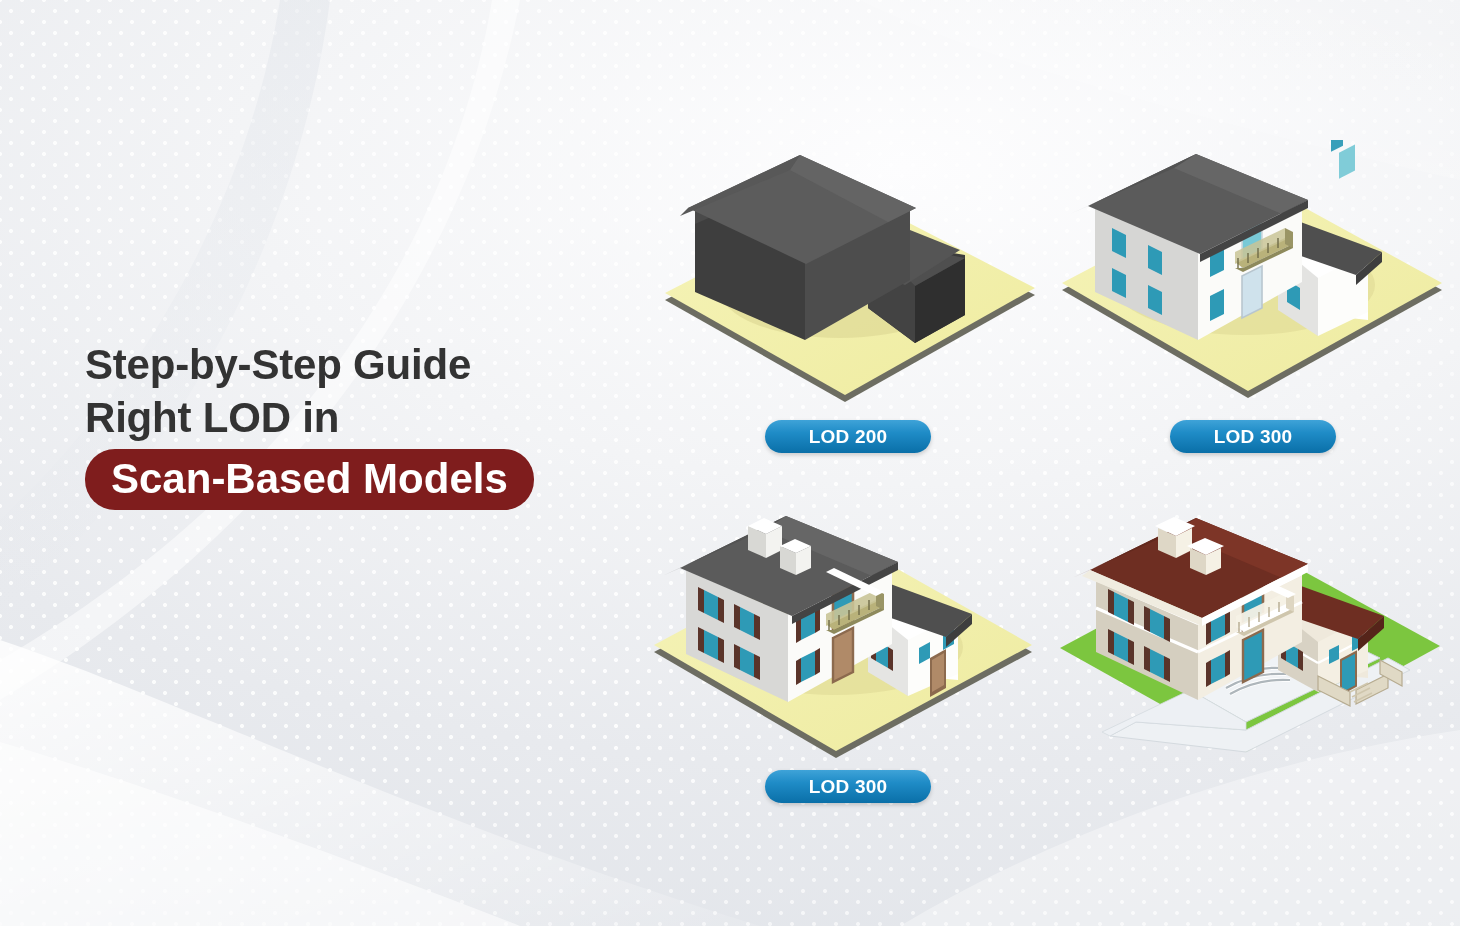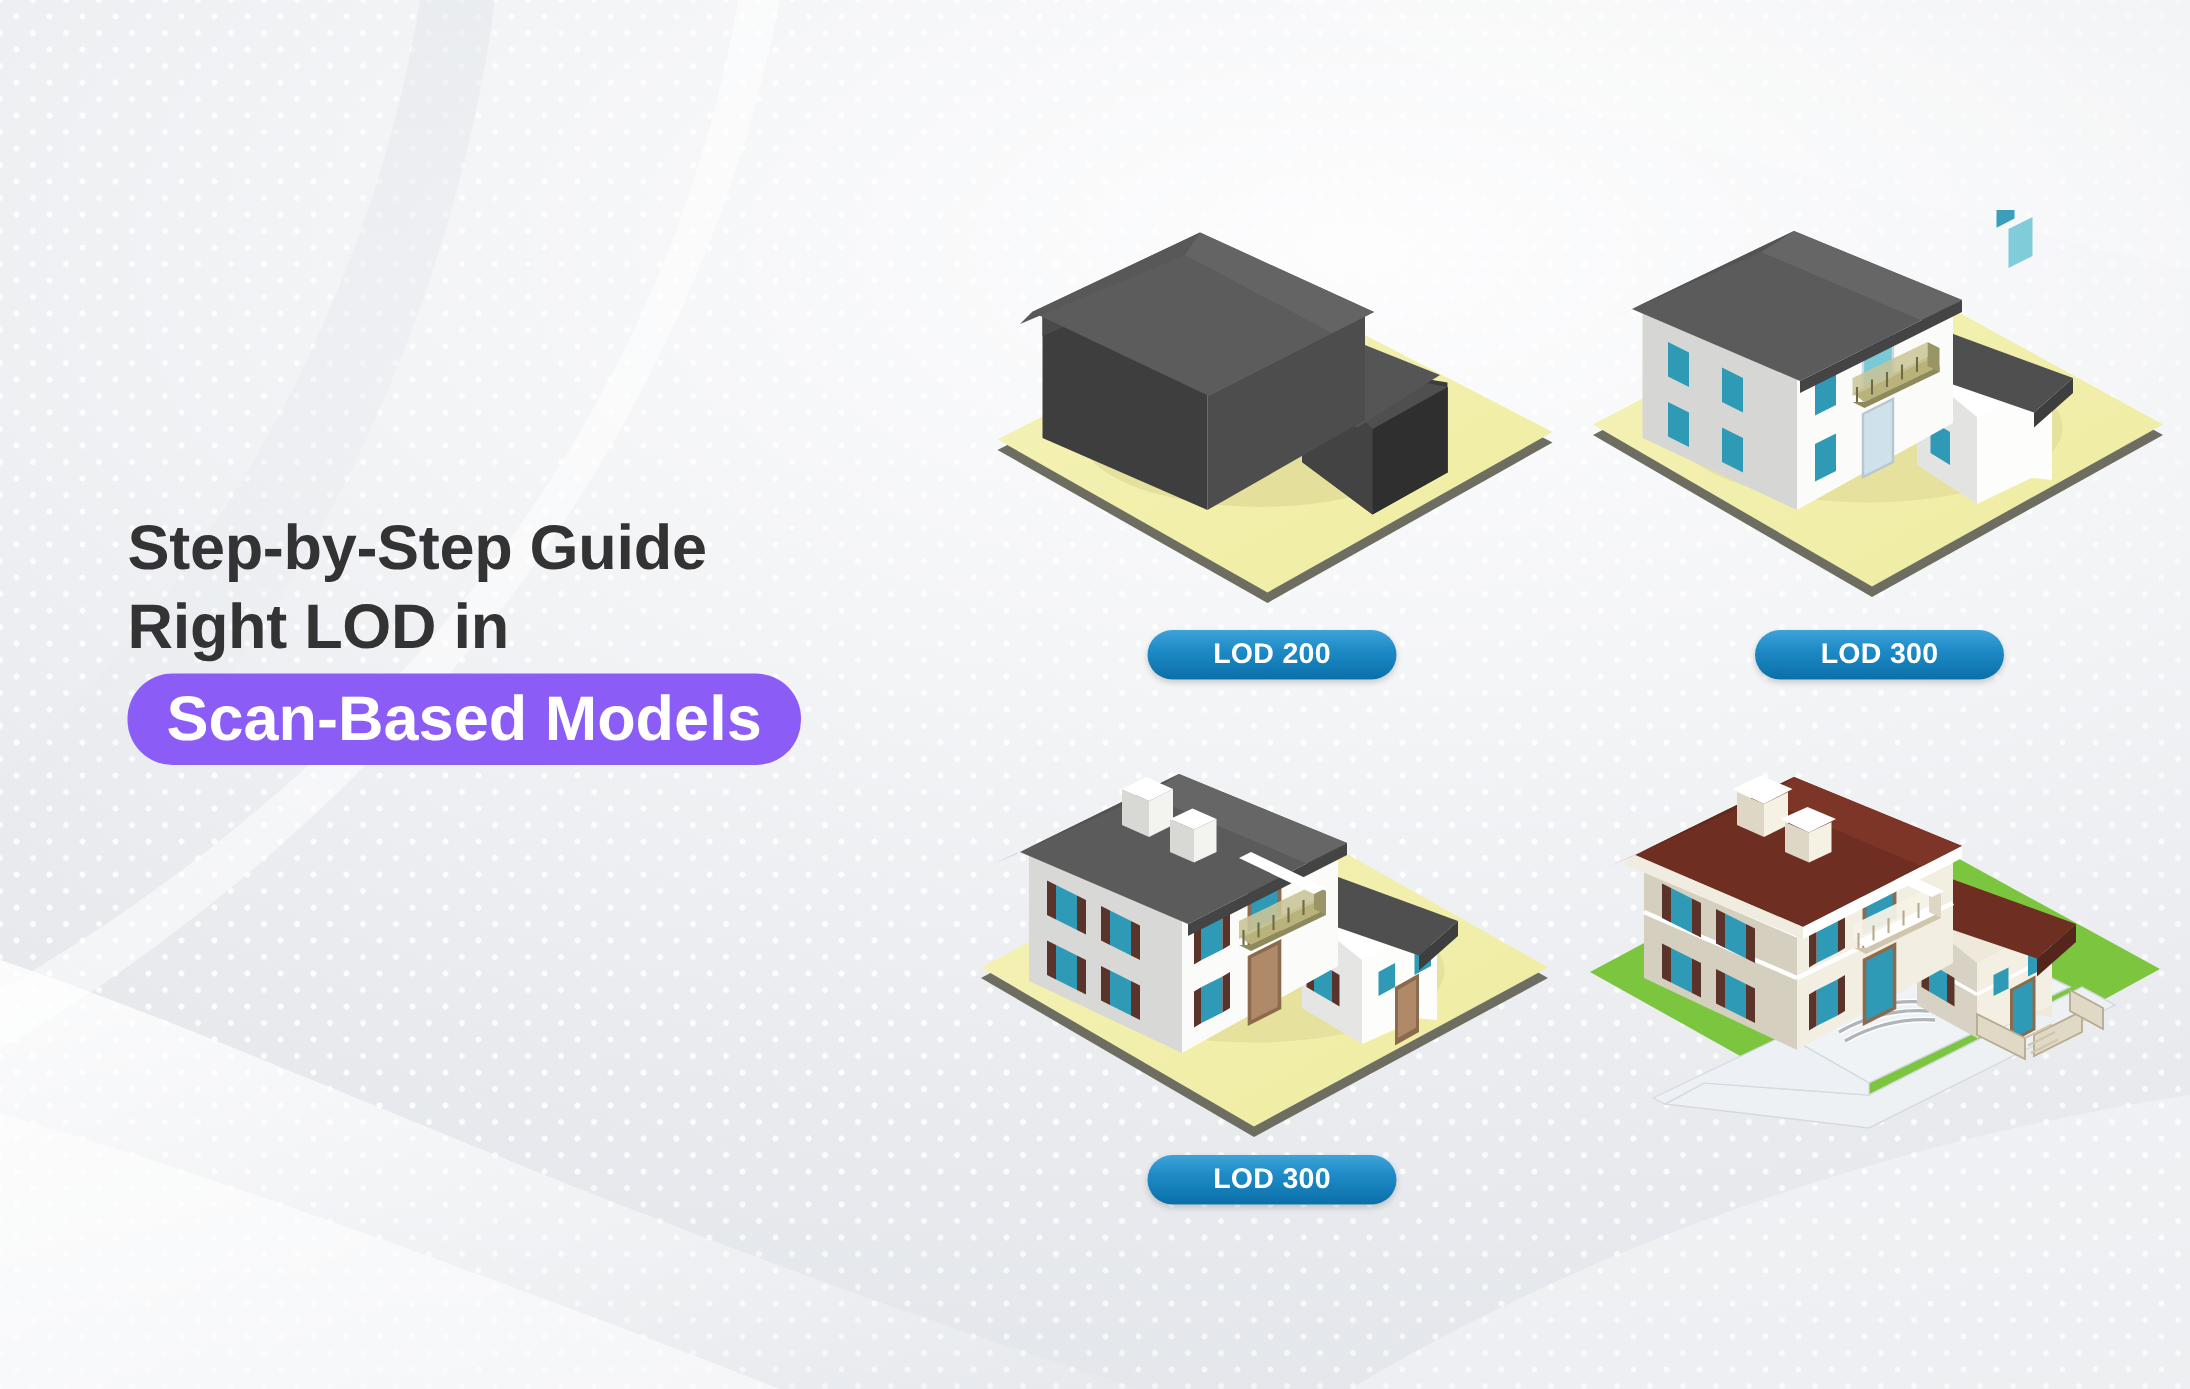--- a/index.html
+++ b/index.html
@@ -44,21 +44,21 @@
   
   .title-block{
     position:absolute;left:85px;top:338px;width:560px;
   }
   .title-line{
     font-size:42px;font-weight:bold;color:#333333;
     line-height:53px;letter-spacing:-.2px;white-space:nowrap;
   }
   .title-pill{
     display:inline-block;margin-top:5px;
-    background:#8b5cf6;color:#ffffff;
+    background:#7f1d1d;color:#ffffff;
     font-size:42px;font-weight:bold;line-height:53px;
     border-radius:30px;padding:3px 26px 5px 26px;
     white-space:nowrap;
   }
 
   
   .lod-card{position:absolute;}
   #lod-1{left:640px;top:140px;}
   #lod-2{left:1050px;top:140px;}
   #lod-3{left:640px;top:500px;}

